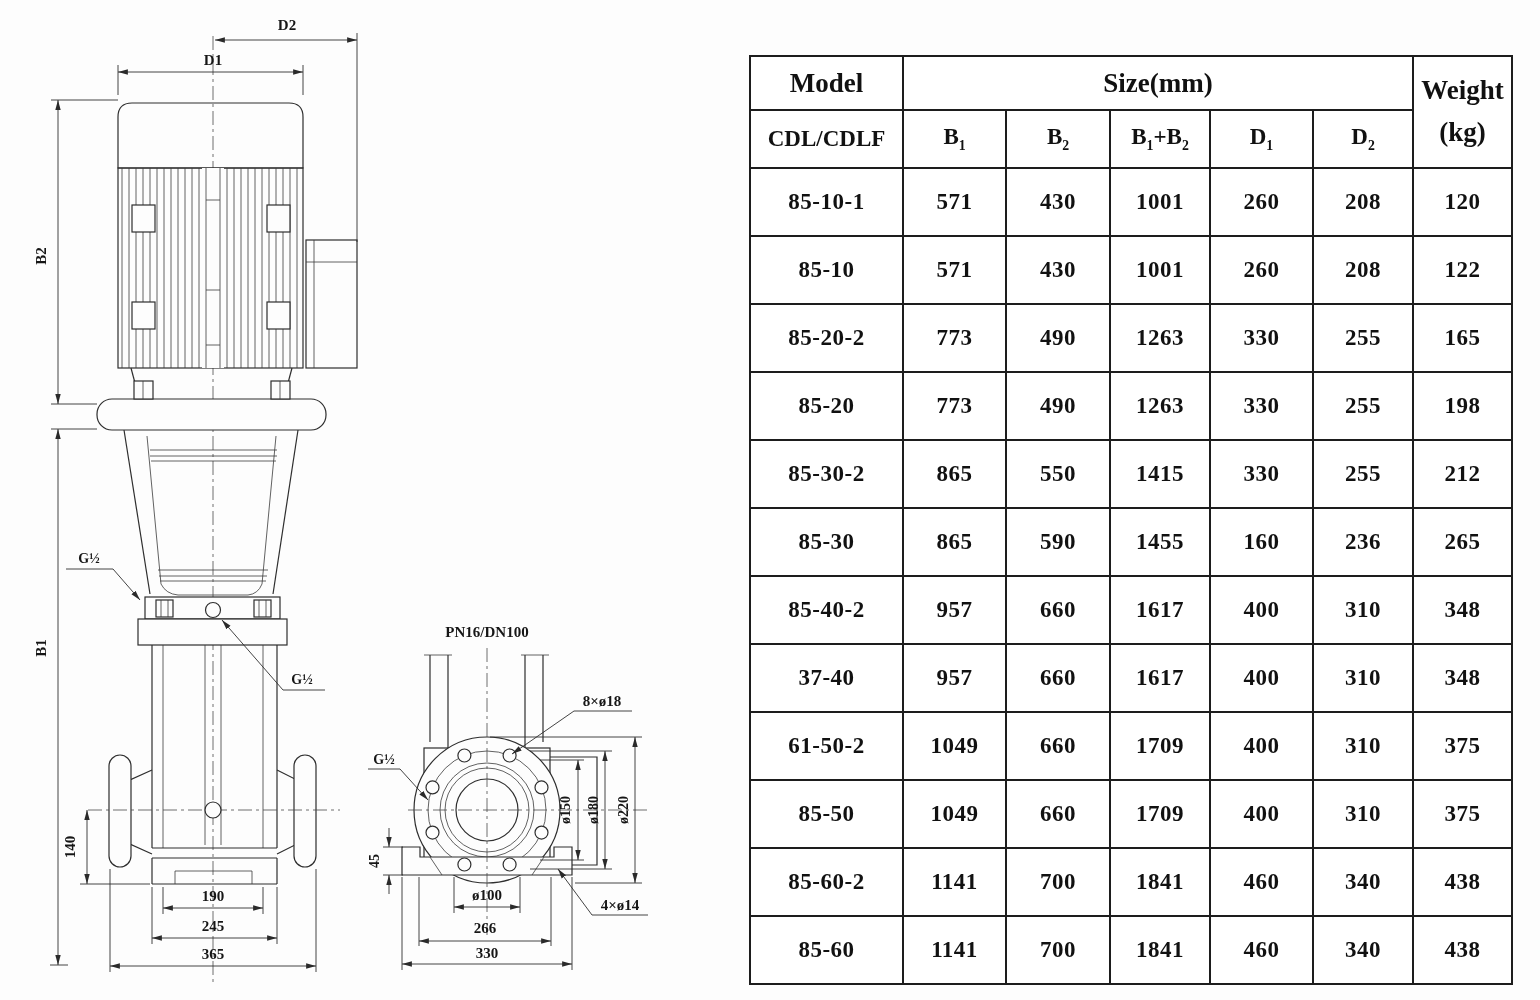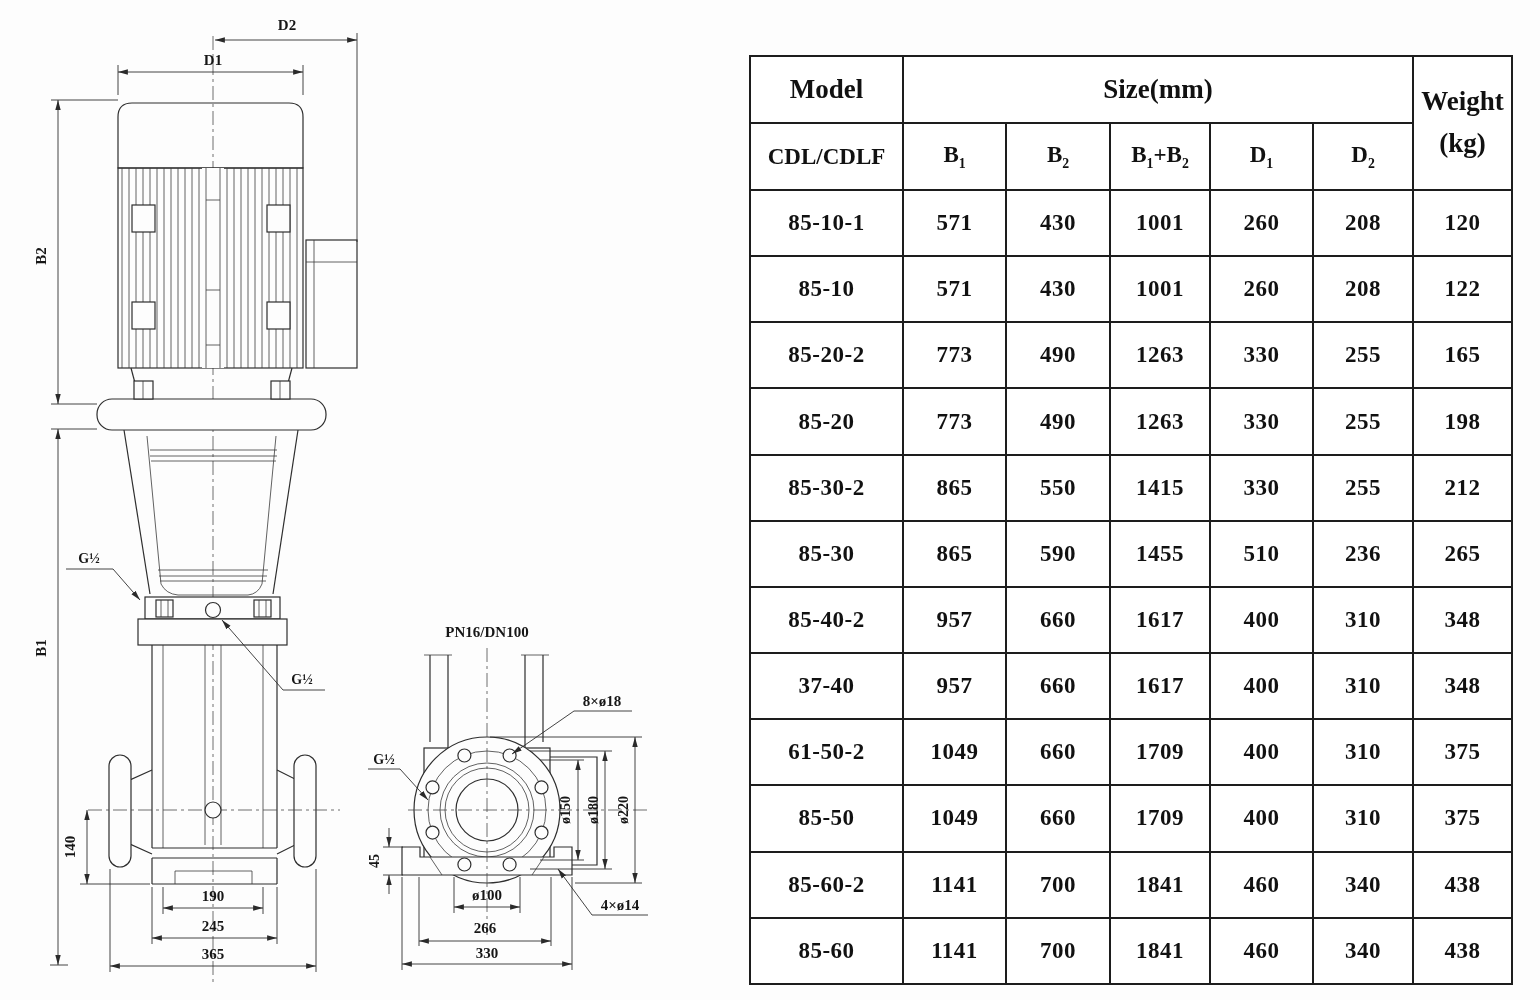--- a/index.html
+++ b/index.html
@@ -239,29 +239,29 @@
     <colgroup>
       <col style="width:153px">
         <col style="width:103px">
         <col style="width:104px">
       <col style="width:100px">
         <col style="width:103px">
         <col style="width:100px">
         <col style="width:99px">
     </colgroup>
     <tbody>
-      <tr class="h1" style="height:67px">
+      <tr class="h1" style="height:54px">
         <td>Model</td>
         <td colspan="5">Size(mm)</td>
         <td rowspan="2" class="weight">
           <div>Weight</div>
           <div>(kg)</div>
         </td>
       </tr>
-      <tr class="h2" style="height:67px">
+      <tr class="h2" style="height:58px">
         <td>CDL/CDLF</td>
         <td><span>B</span><sub>1</sub></td>
         <td><span>B</span><sub>2</sub></td>
         <td><span>B</span><sub>1</sub><span>+</span><span>B</span><sub>2</sub></td>
         <td><span>D</span><sub>1</sub></td>
         <td><span>D</span><sub>2</sub></td>
       </tr>
       <tr class="data">
           <td>85-10-1</td>
           <td>571</td>
@@ -305,21 +305,21 @@
           <td>1415</td>
           <td>330</td>
           <td>255</td>
           <td>212</td>
         </tr>
       <tr class="data">
           <td>85-30</td>
           <td>865</td>
           <td>590</td>
           <td>1455</td>
-          <td>510</td>
+          <td>160</td>
           <td>236</td>
           <td>265</td>
         </tr>
       <tr class="data">
           <td>85-40-2</td>
           <td>957</td>
           <td>660</td>
           <td>1617</td>
           <td>400</td>
           <td>310</td>

